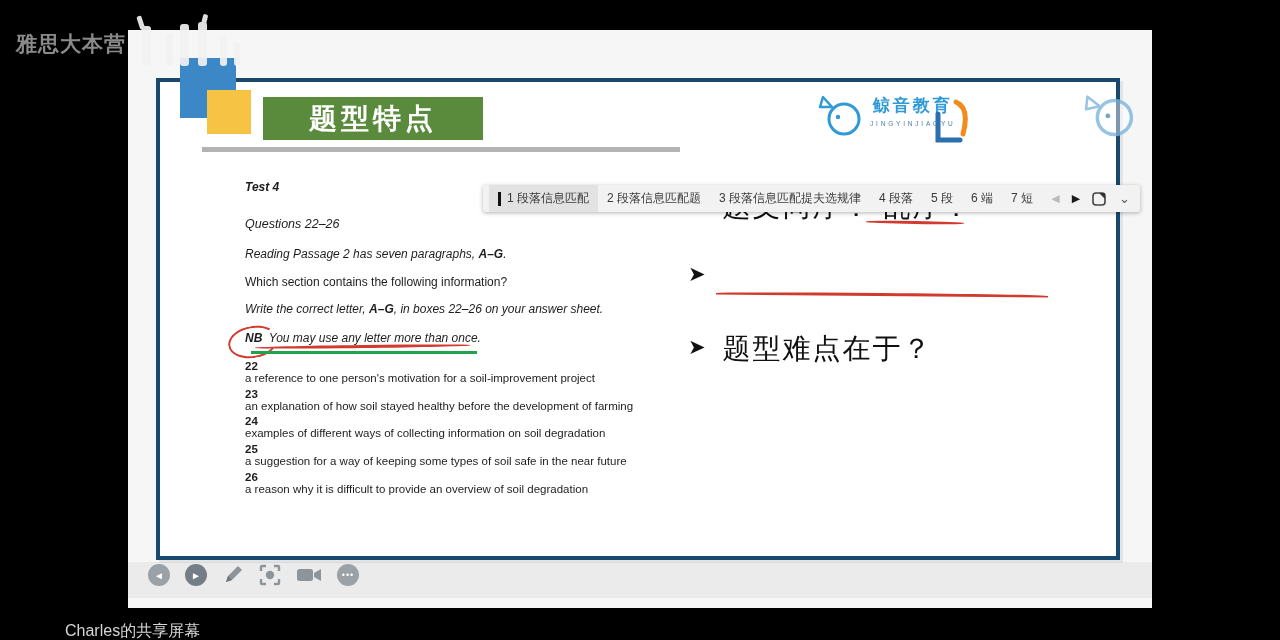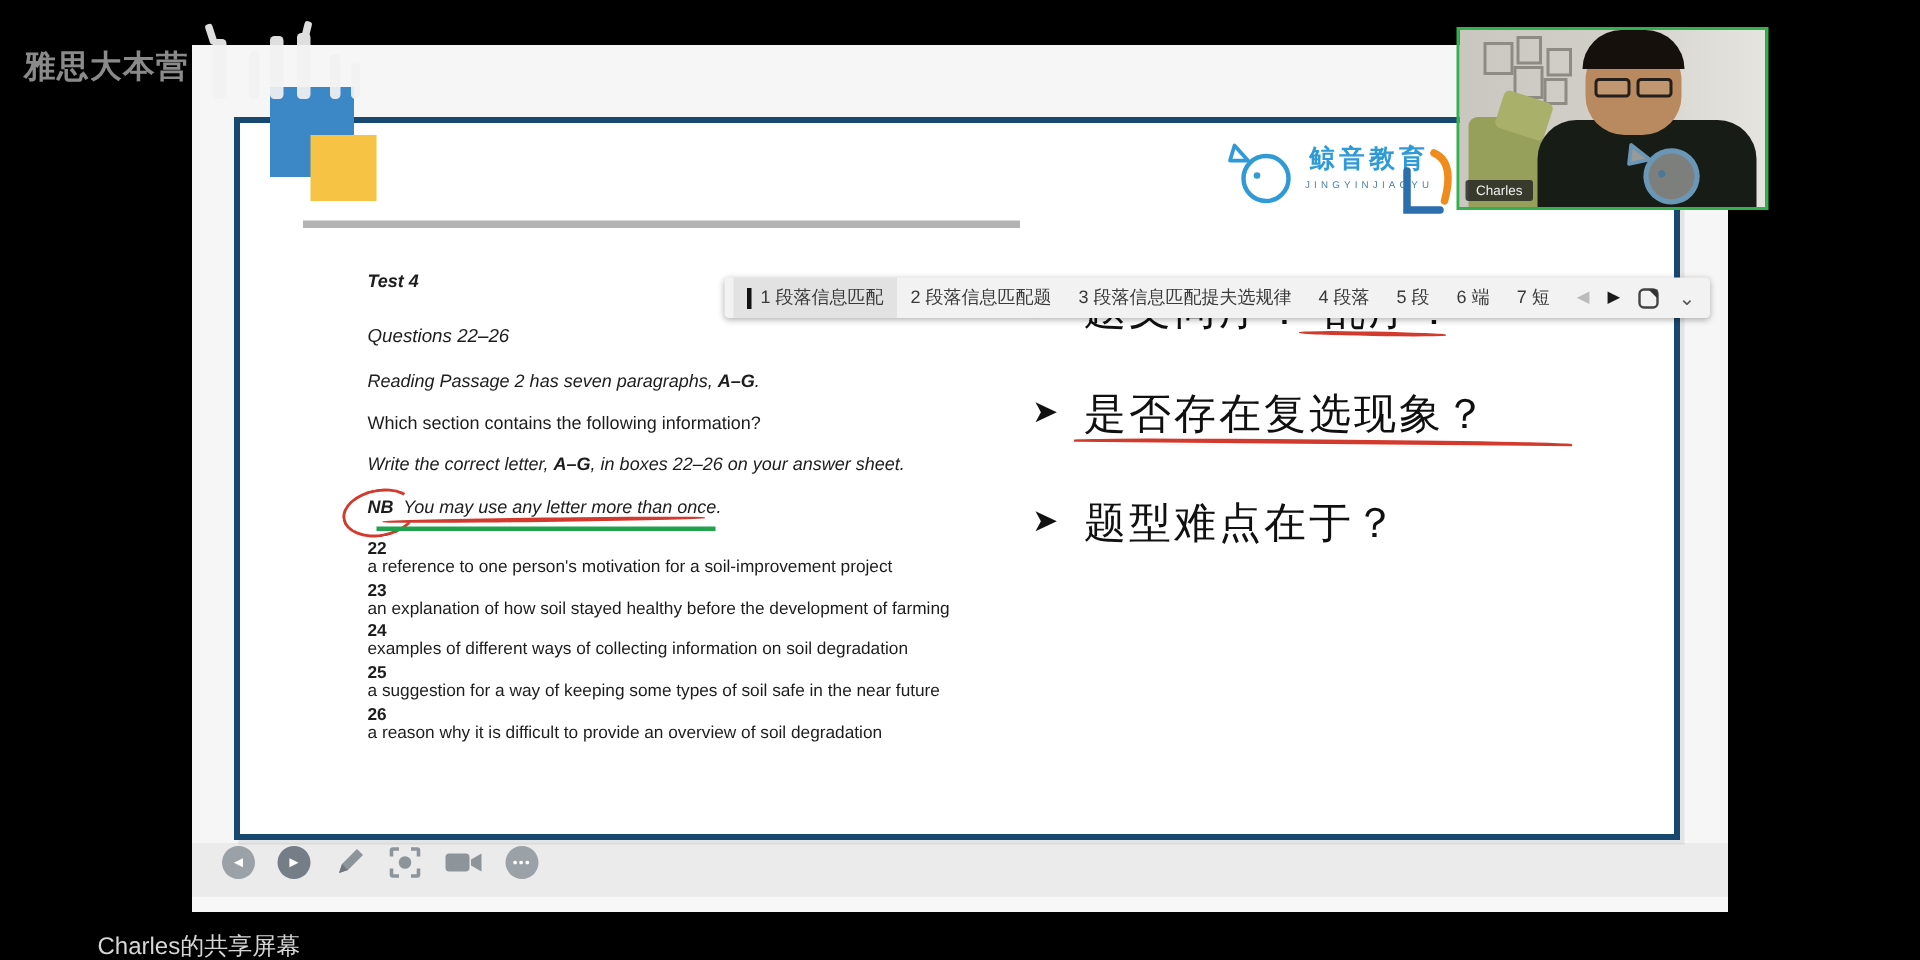--- a/index.html
+++ b/index.html
@@ -106,20 +106,23 @@
     </g>
   </svg>
 
   <div class="share"></div>
   <div class="toolbar-strip"></div>
   <div class="toolbar-foot"></div>
 
   <div class="slide"></div>
   <div class="sq-blue"></div>
   <div class="sq-yellow"></div>
+  <div class="title-box">
+    <span>题型特点</span>
+  </div>
   <div class="title-rule"></div>
 
   <div class="logo">
     <svg width="46" height="44" viewBox="0 0 46 44">
       <circle cx="26" cy="25" r="15" fill="none" stroke="#2f9ad6" stroke-width="3"></circle>
       <path d="M14 13 L5 3 L2 13 Z" fill="#fff" stroke="#2f9ad6" stroke-width="2.5" stroke-linejoin="round"></path>
       <circle cx="20" cy="23" r="2.2" fill="#2f9ad6"></circle>
     </svg>
     <div class="logo-text">
       <div class="logo-cn">鲸音教育</div>
@@ -172,21 +175,20 @@
   </div>
 
   <div class="bullet" style="left:688px;top:188px;">
     <span class="arrow">➤</span>
     <span class="btxt">题文同序？ 乱序？</span>
   </div>
   <div class="red-line" style="left:866px;top:221px;width:98px;transform:rotate(1deg);z-index:8;"></div>
 
   <div class="bullet" style="left:688px;top:257px;">
     <span class="arrow">➤</span>
-    <span class="btxt">是否存在复选现象？</span>
   </div>
   <div class="red-line" style="left:716px;top:293px;width:332px;height:3px;transform:rotate(0.5deg);border-radius:50% 50% 0 0;"></div>
 
   <div class="bullet" style="left:688px;top:330px;">
     <span class="arrow">➤</span>
     <span class="btxt">题型难点在于？</span>
   </div>
 
   <div class="tabbar">
     <div class="tab active">1 段落信息匹配</div>
@@ -223,37 +225,20 @@
       </g>
       <circle cx="11" cy="11" r="4.2" fill="#8d959b"></circle>
     </svg>
     <svg width="26" height="20" viewBox="0 0 26 20">
       <rect x="1" y="4" width="16" height="12" rx="2.5" fill="#8d959b"></rect>
       <path d="M18 8 L25 4 V16 L18 12 Z" fill="#8d959b"></path>
     </svg>
     <div class="circ c3">•••</div>
   </div>
 
-  <div class="webcam">
-    <div class="frame" style="left:16px;top:8px;width:16px;height:18px;"></div>
-    <div class="frame" style="left:38px;top:4px;width:13px;height:15px;"></div>
-    <div class="frame" style="left:36px;top:24px;width:16px;height:18px;"></div>
-    <div class="frame" style="left:58px;top:12px;width:13px;height:15px;"></div>
-    <div class="frame" style="left:56px;top:32px;width:12px;height:14px;"></div>
-    <div class="chair"></div>
-    <div class="chair-arm"></div>
-    <div class="body"></div>
-    <div class="head"></div>
-    <div class="hair"></div>
-    <div class="glasses">
-        <div class="lens"></div>
-        <div class="lens"></div>
-      </div>
-    <div class="cam-name">Charles</div>
-  </div>
   <svg class="whale-wm" width="52" height="56" viewBox="0 0 52 56">
     <circle cx="28" cy="30" r="17" fill="rgba(255,255,255,.55)" stroke="#7fb6dd" stroke-width="3.5"></circle>
     <path d="M16 16 L6 4 L2 16 Z" fill="rgba(255,255,255,.7)" stroke="#7fb6dd" stroke-width="2.5" stroke-linejoin="round"></path>
     <circle cx="22" cy="27" r="2.4" fill="#5a8fb8"></circle>
   </svg>
 
   <div class="share-label">Charles的共享屏幕</div>
 </div>
 
 </body></html>

